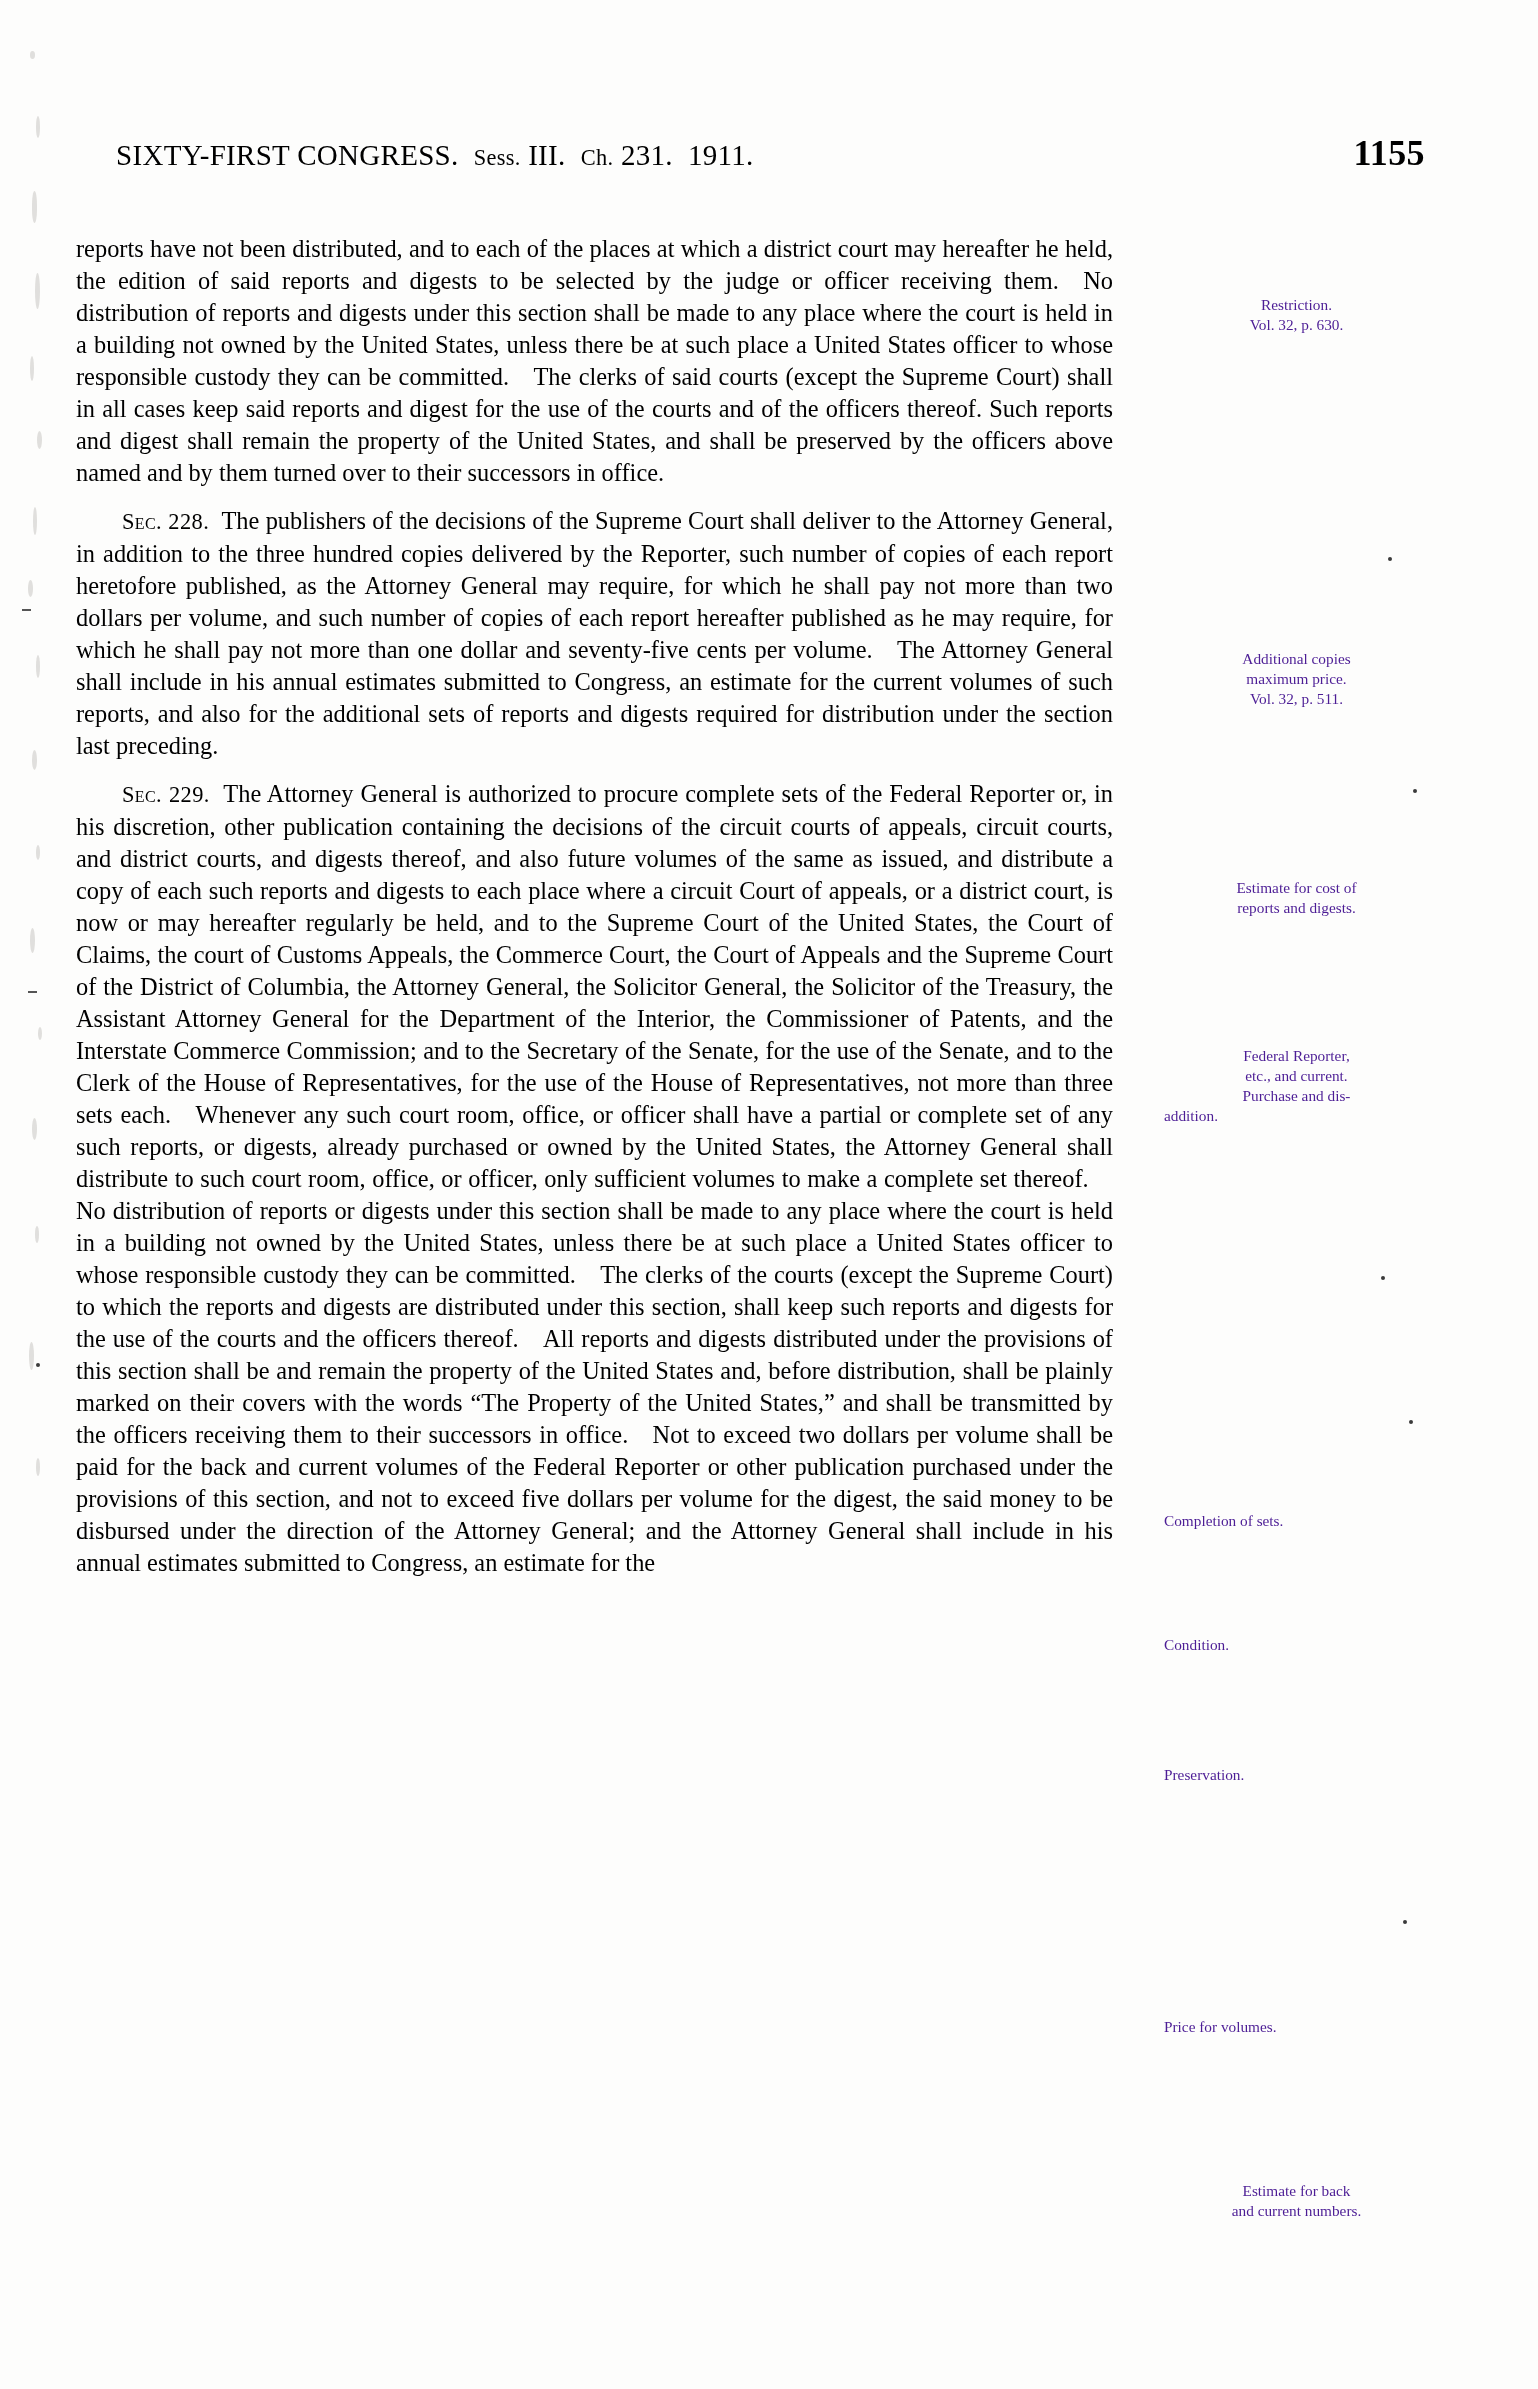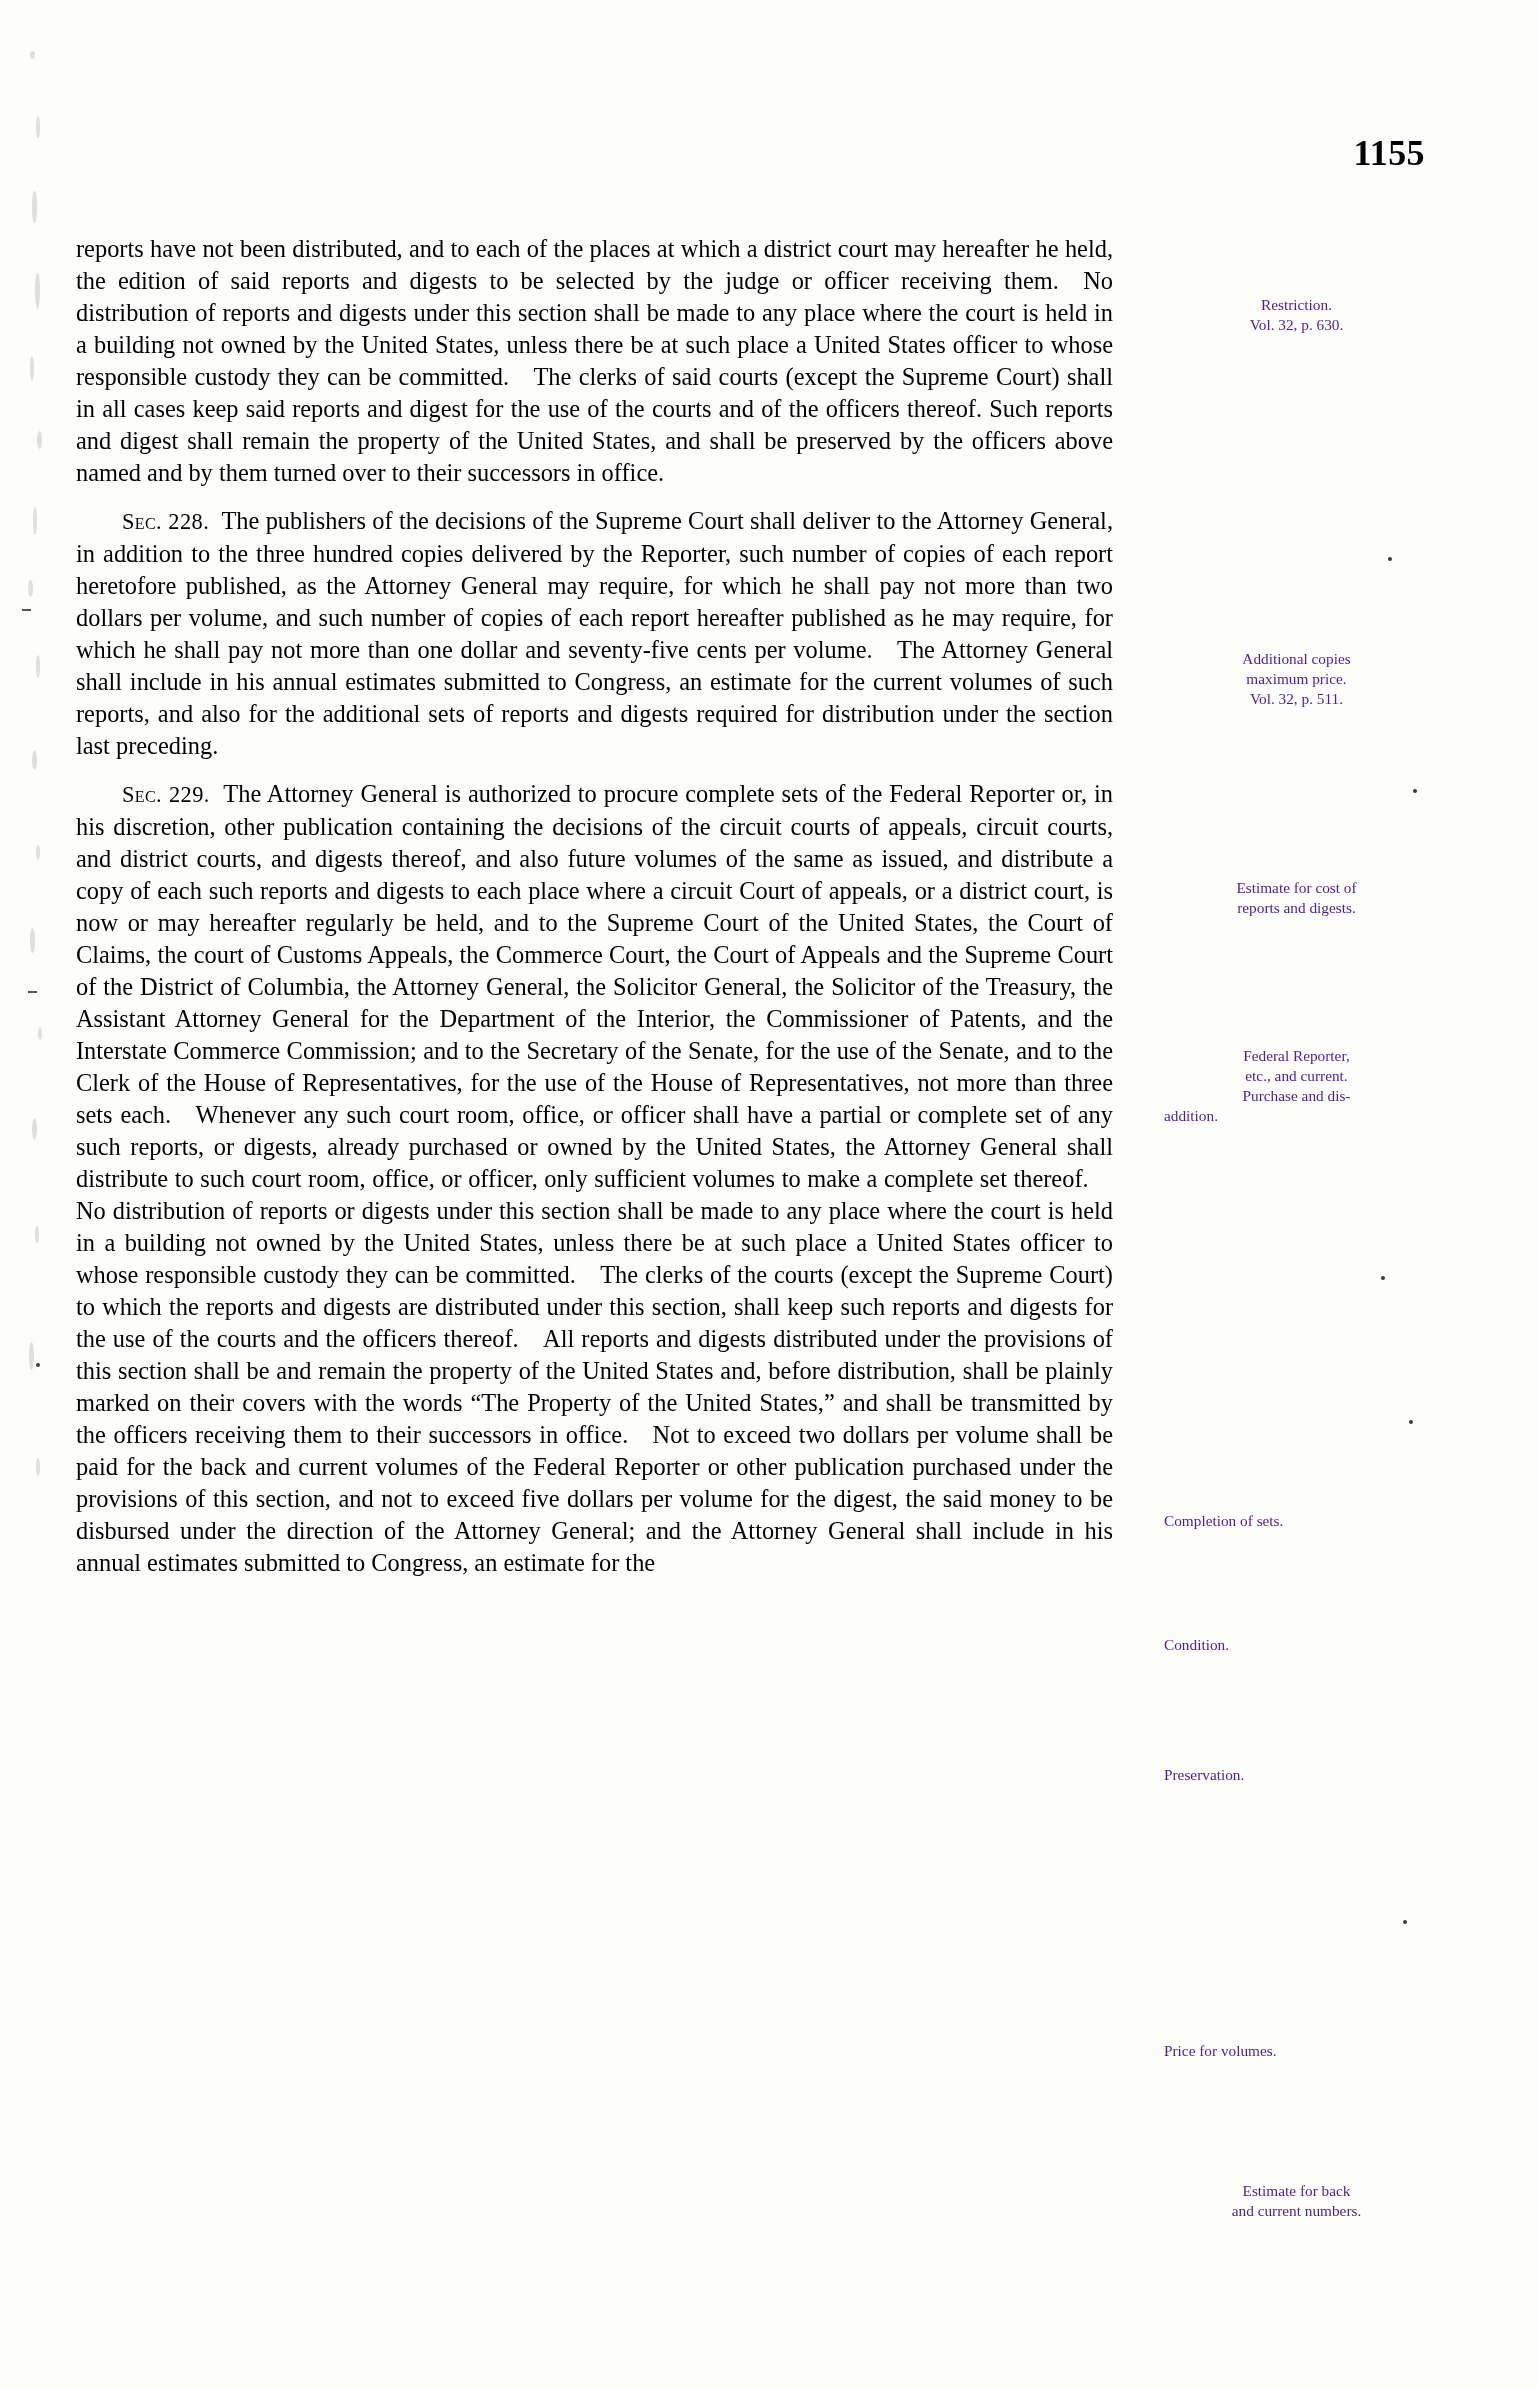--- a/index.html
+++ b/index.html
@@ -133,20 +133,21 @@
   <div class="speckle" style="left:32px;  top:1118px;width:5px; height:21.5px;"></div>
   <div class="speckle" style="left:35px;  top:1226px;width:4.1px; height:16.6px;"></div>
   <div class="speckle" style="left:29px;  top:1342px;width:5px; height:28px;"></div>
   <div class="speckle" style="left:36px;  top:1458px;width:4.1px; height:18px;"></div>
 
   <div class="tick" style="left:21.5px; top:609px;"></div>
   <div class="tick" style="left:28px; top:991px;"></div>
   <div class="dot" style="left:36px; top:1363px;"></div>
 
   <div class="header">
+    <span class="header-title"><span>SIXTY-FIRST CONGRESS.</span>&nbsp; <span class="sc">Sess.</span> <span>III.</span>&nbsp; <span class="sc">Ch.</span> <span>231.</span>&nbsp; <span>1911.</span></span>
     <span class="header-page">1155</span>
   </div>
 
   <div class="content col-body">
     <p class="para">reports have not been distributed, and to each of the places at which a district court may hereafter he held, the edition of said reports and digests to be selected by the judge or officer receiving them. No distribution of reports and digests under this section shall be made to any place where the court is held in a building not owned by the United States, unless there be at such place a United States officer to whose responsible custody they can be committed. The clerks of said courts (except the Supreme Court) shall in all cases keep said reports and digest for the use of the courts and of the officers thereof. Such reports and digest shall remain the property of the United States, and shall be preserved by the officers above named and by them turned over to their successors in office.</p>
 
     <p class="para indent"><span class="secnum">Sec. 228.</span>&nbsp; <span>The publishers of the decisions of the Supreme Court shall deliver to the Attorney General, in addition to the three hundred copies delivered by the Reporter, such number of copies of each report heretofore published, as the Attorney General may require, for which he shall pay not more than two dollars per volume, and such number of copies of each report hereafter published as he may require, for which he shall pay not more than one dollar and seventy-five cents per volume. The Attorney General shall include in his annual estimates submitted to Congress, an estimate for the current volumes of such reports, and also for the additional sets of reports and digests required for distribution under the section last preceding.</span></p>
 
     <p class="para indent"><span class="secnum">Sec. 229.</span>&nbsp; <span>The Attorney General is authorized to procure complete sets of the Federal Reporter or, in his discretion, other publication containing the decisions of the circuit courts of appeals, circuit courts, and district courts, and digests thereof, and also future volumes of the same as issued, and distribute a copy of each such reports and digests to each place where a circuit Court of appeals, or a district court, is now or may hereafter regularly be held, and to the Supreme Court of the United States, the Court of Claims, the court of Customs Appeals, the Commerce Court, the Court of Appeals and the Supreme Court of the District of Columbia, the Attorney General, the Solicitor General, the Solicitor of the Treasury, the Assistant Attorney General for the Department of the Interior, the Commissioner of Patents, and the Interstate Commerce Commission; and to the Secretary of the Senate, for the use of the Senate, and to the Clerk of the House of Representatives, for the use of the House of Representatives, not more than three sets each. Whenever any such court room, office, or officer shall have a partial or complete set of any such reports, or digests, already purchased or owned by the United States, the Attorney General shall distribute to such court room, office, or officer, only sufficient volumes to make a complete set thereof. No distribution of reports or digests under this section shall be made to any place where the court is held in a building not owned by the United States, unless there be at such place a United States officer to whose responsible custody they can be committed. The clerks of the courts (except the Supreme Court) to which the reports and digests are distributed under this section, shall keep such reports and digests for the use of the courts and the officers thereof. All reports and digests distributed under the provisions of this section shall be and remain the property of the United States and, before distribution, shall be plainly marked on their covers with the words “The Property of the United States,” and shall be transmitted by the officers receiving them to their successors in office. Not to exceed two dollars per volume shall be paid for the back and current volumes of the Federal Reporter or other publication purchased under the provisions of this section, and not to exceed five dollars per volume for the digest, the said money to be disbursed under the direction of the Attorney General; and the Attorney General shall include in his annual estimates submitted to Congress, an estimate for the</span></p>
   </div>
@@ -180,21 +181,21 @@
     </div>
 
     <div class="note" style="top:1418px;">
       <span class="nl">Condition.</span>
     </div>
 
     <div class="note" style="top:1548px;">
       <span class="nl">Preservation.</span>
     </div>
 
-    <div class="note" style="top:1800px;margin-top:24px;">
+    <div class="note" style="top:1800px;">
       <span class="nl">Price for volumes.</span>
     </div>
 
     <div class="note center" style="top:1964px;">
       <span class="nl">Estimate  for  back</span>
       <span class="nl">and current numbers.</span>
     </div>
 
     <div class="dot" style="left:224px; top:340px;"></div>
     <div class="dot" style="left:249px; top:572px;"></div>

